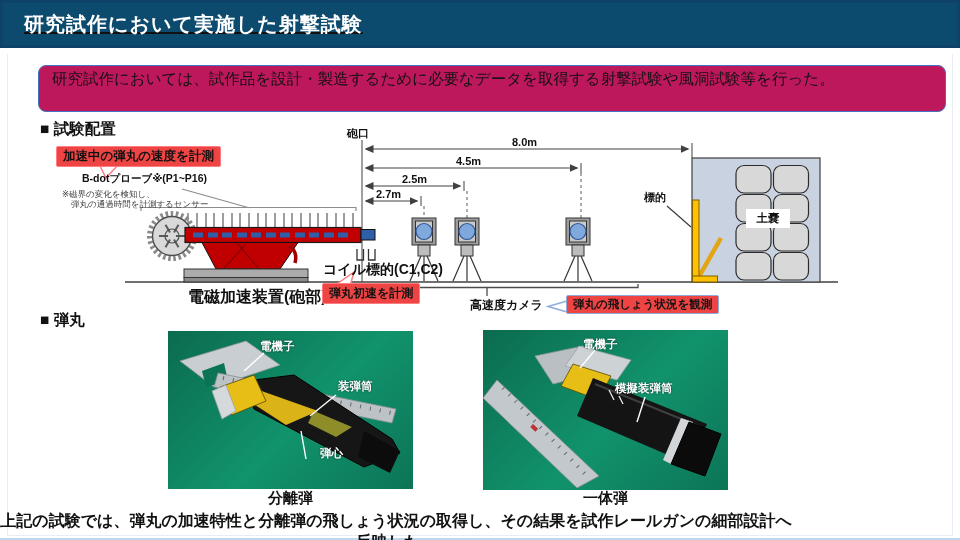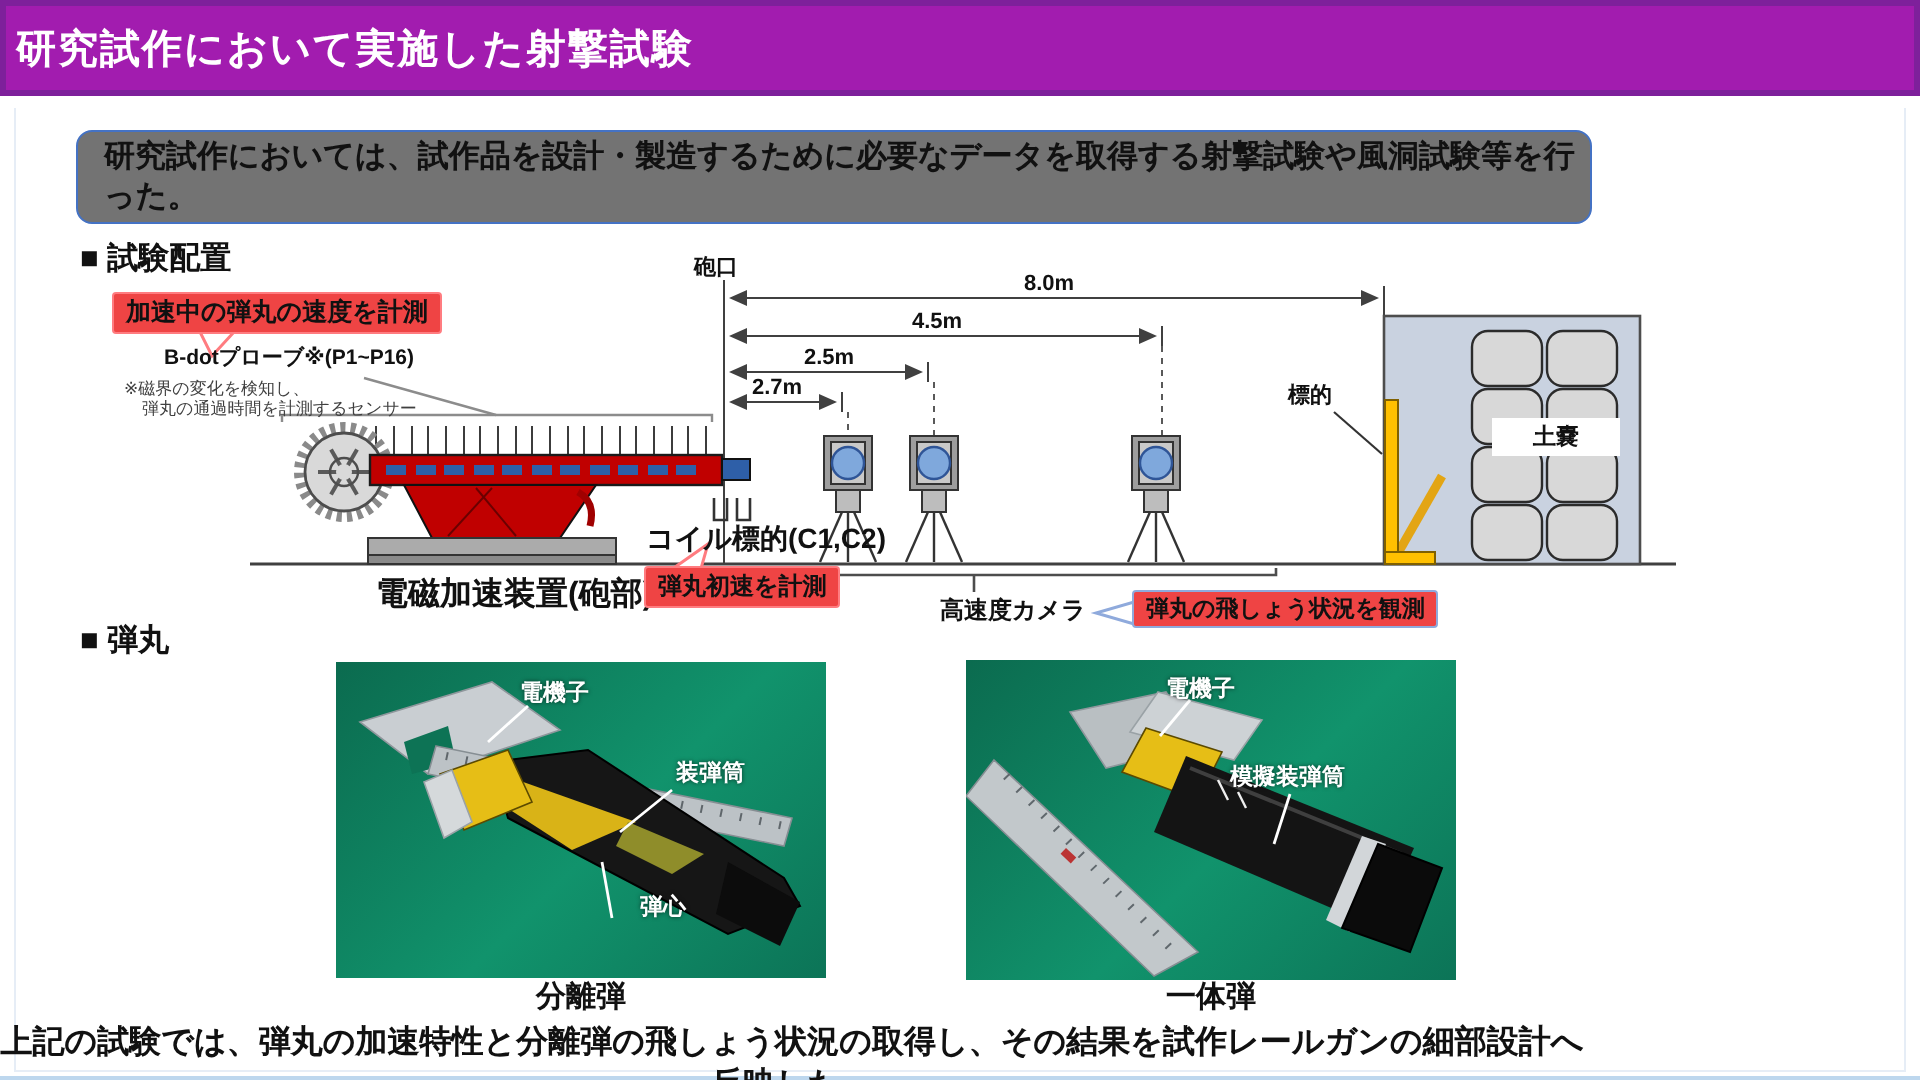--- a/index.html
+++ b/index.html
@@ -1,25 +1,25 @@
 <!DOCTYPE html>
 <html><head>
 <meta charset="utf-8">
 <style>
   html,body{margin:0;padding:0;}
   body{width:960px;height:540px;position:relative;overflow:hidden;background:#ffffff;
        font-family:"Liberation Sans","DejaVu Sans",sans-serif;color:#111;}
-  .title-bar{position:absolute;left:0;top:0;width:960px;height:48px;background:#a21caf;
-             box-shadow:inset 0 0 0 3px rgba(20,45,95,.25);display:flex;align-items:center;box-sizing:border-box;padding-left:8px;}
+  .title-bar{position:absolute;left:0;top:0;width:960px;height:48px;background:#0c4a6e;
+             box-shadow:inset 0 0 0 3px rgba(20,45,95,.25);display:flex;align-items:center;box-sizing:border-box;padding-left:24px;text-decoration:underline;}
   .title-bar span{color:#fff;font-weight:bold;font-size:20px;letter-spacing:1px;}
   .frame{position:absolute;left:7px;right:7px;top:54px;bottom:4px;border:1px solid #E6EDF6;border-top:none;pointer-events:none;}
   .bottom-line{position:absolute;left:0;right:0;bottom:0;height:2px;background:#BDD7EE;}
-  .intro-box{position:absolute;left:38px;top:65px;width:758px;height:47px;background:#737373;
+  .intro-box{position:absolute;left:38px;top:65px;width:908px;height:47px;background:#be185d;
              border:1.6px solid #4472C4;border-radius:8px;box-sizing:border-box;padding:3px 0 0 13px;
-             font-size:15.5px;font-weight:bold;line-height:20px;color:#111;}
+             font-size:15.5px;font-weight:normal;line-height:20px;color:#111;}
   .lbl{position:absolute;font-weight:bold;white-space:nowrap;color:#111;}
   .note{position:absolute;font-size:8.5px;color:#404040;white-space:nowrap;}
   .co{position:absolute;background:#ef4444;border:1.6px solid;border-radius:2px;
       padding:1px 6px;font-weight:bold;white-space:nowrap;color:#111;}
   .co-red{border-color:#FF7C80;}
   .co-blue{border-color:#8FAADC;}
   .diagram{position:absolute;left:0;top:118px;width:960px;height:202px;}
   .photo{position:absolute;overflow:hidden;background:linear-gradient(135deg,#0B6B4F 0%,#11936C 55%,#0C7457 100%);}
   .photo svg{position:absolute;left:0;top:0;}
   .plbl{position:absolute;color:#fff;font-weight:bold;font-size:11.5px;white-space:nowrap;
@@ -154,21 +154,21 @@
 <div class="co co-red" style="left:56px;top:146px;font-size:12.5px;">加速中の弾丸の速度を計測</div>
 <div class="lbl" style="left:82px;top:172px;font-size:10.5px;">B-dotプローブ※(P1~P16)</div>
 <div class="note" style="left:62px;top:189px;">※磁界の変化を検知し、</div>
 <div class="note" style="left:71px;top:199px;">弾丸の通過時間を計測するセンサー</div>
 <div class="lbl" style="left:347px;top:126px;font-size:11px;">砲口</div>
 <div class="lbl" style="left:512px;top:136px;font-size:11px;">8.0m</div>
 <div class="lbl" style="left:456px;top:155px;font-size:11px;">4.5m</div>
 <div class="lbl" style="left:402px;top:173px;font-size:11px;">2.5m</div>
 <div class="lbl" style="left:376px;top:188px;font-size:11px;">2.7m</div>
 <div class="lbl" style="left:644px;top:190px;font-size:11px;">標的</div>
-<div class="lbl" style="left:746px;top:209px;width:64px;text-align:center;background:#fff;font-size:11.5px;padding:2px 0;">土嚢</div>
+<div class="lbl" style="left:746px;top:209px;width:44px;text-align:center;background:#fff;font-size:11.5px;padding:2px 0;">土嚢</div>
 <div class="lbl" style="left:188px;top:287px;font-size:16px;">電磁加速装置(砲部)</div>
 <div class="lbl" style="left:323px;top:261px;font-size:14px;">コイル標的(C1,C2)</div>
 <div class="co co-red" style="left:322px;top:283px;font-size:12px;">弾丸初速を計測</div>
 <div class="lbl" style="left:470px;top:297px;font-size:12px;">高速度カメラ</div>
 <div class="co co-blue" style="left:566px;top:295px;font-size:11.5px;">弾丸の飛しょう状況を観測</div>
 
 <div class="lbl" style="left:40px;top:310px;font-size:15.5px;">■ 弾丸</div>
 
 <div class="photo" style="left:168px;top:331px;width:245px;height:158px;">
   <svg width="245" height="158" viewBox="0 0 245 158">

